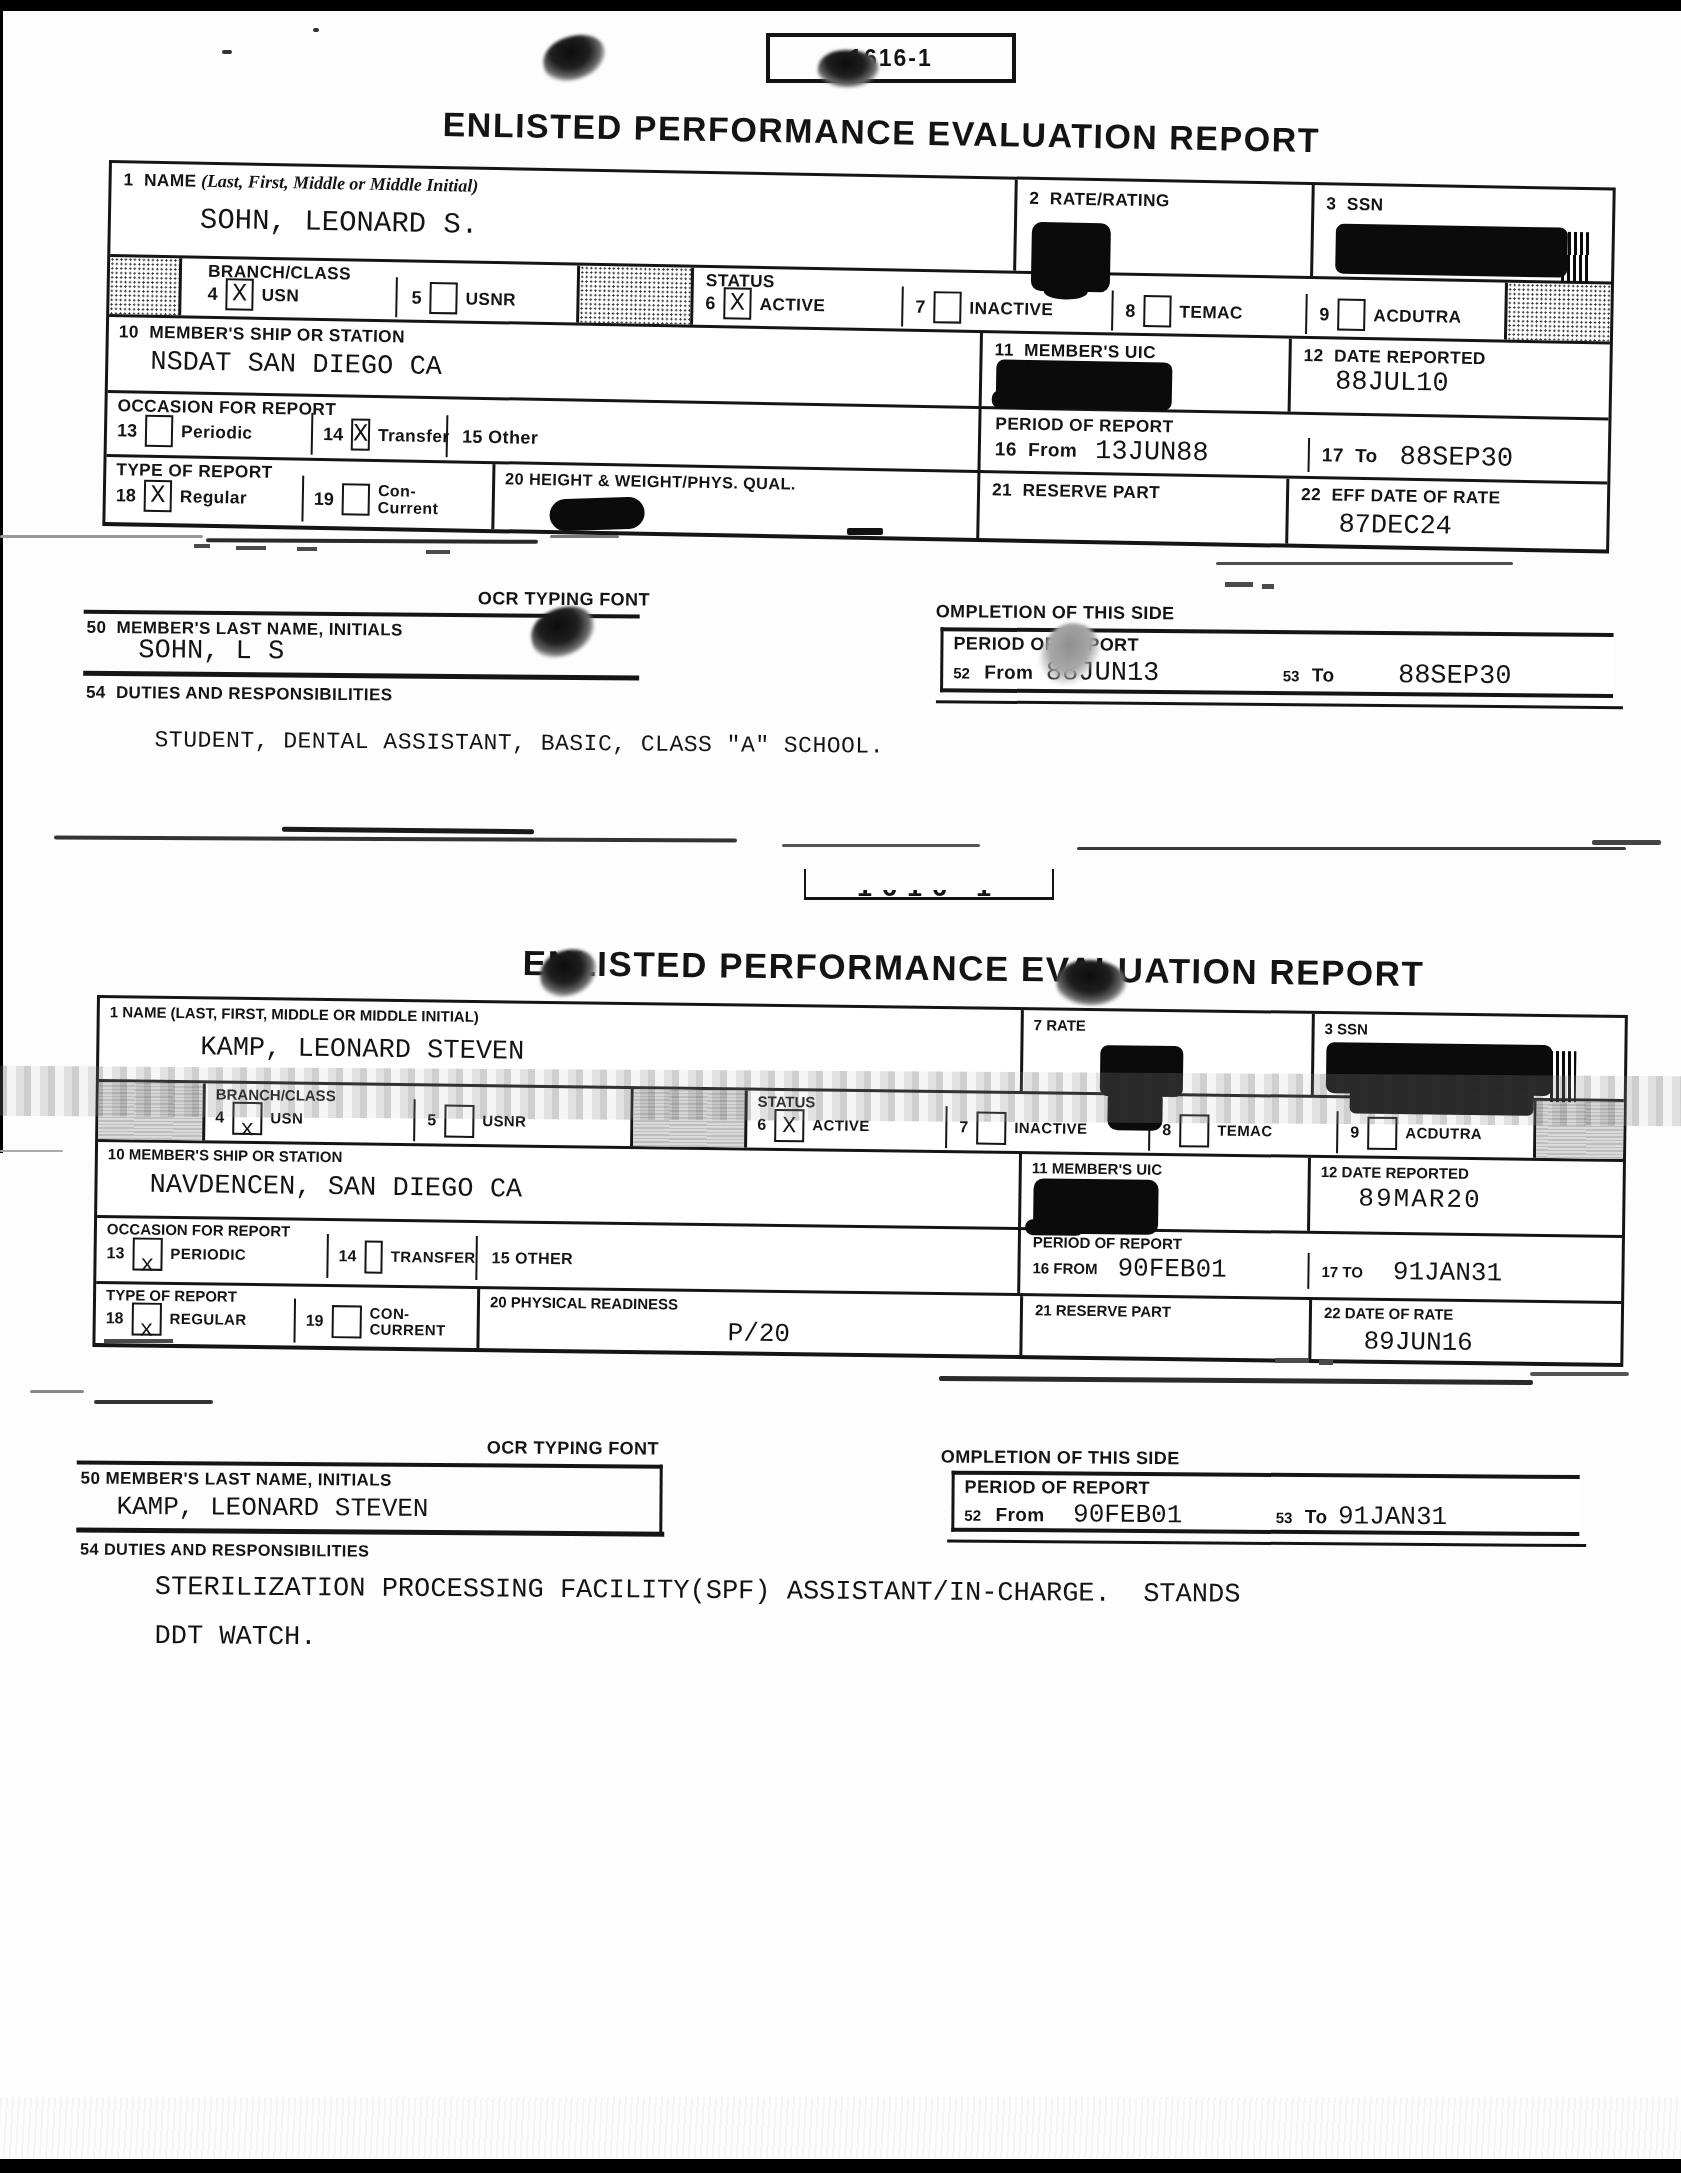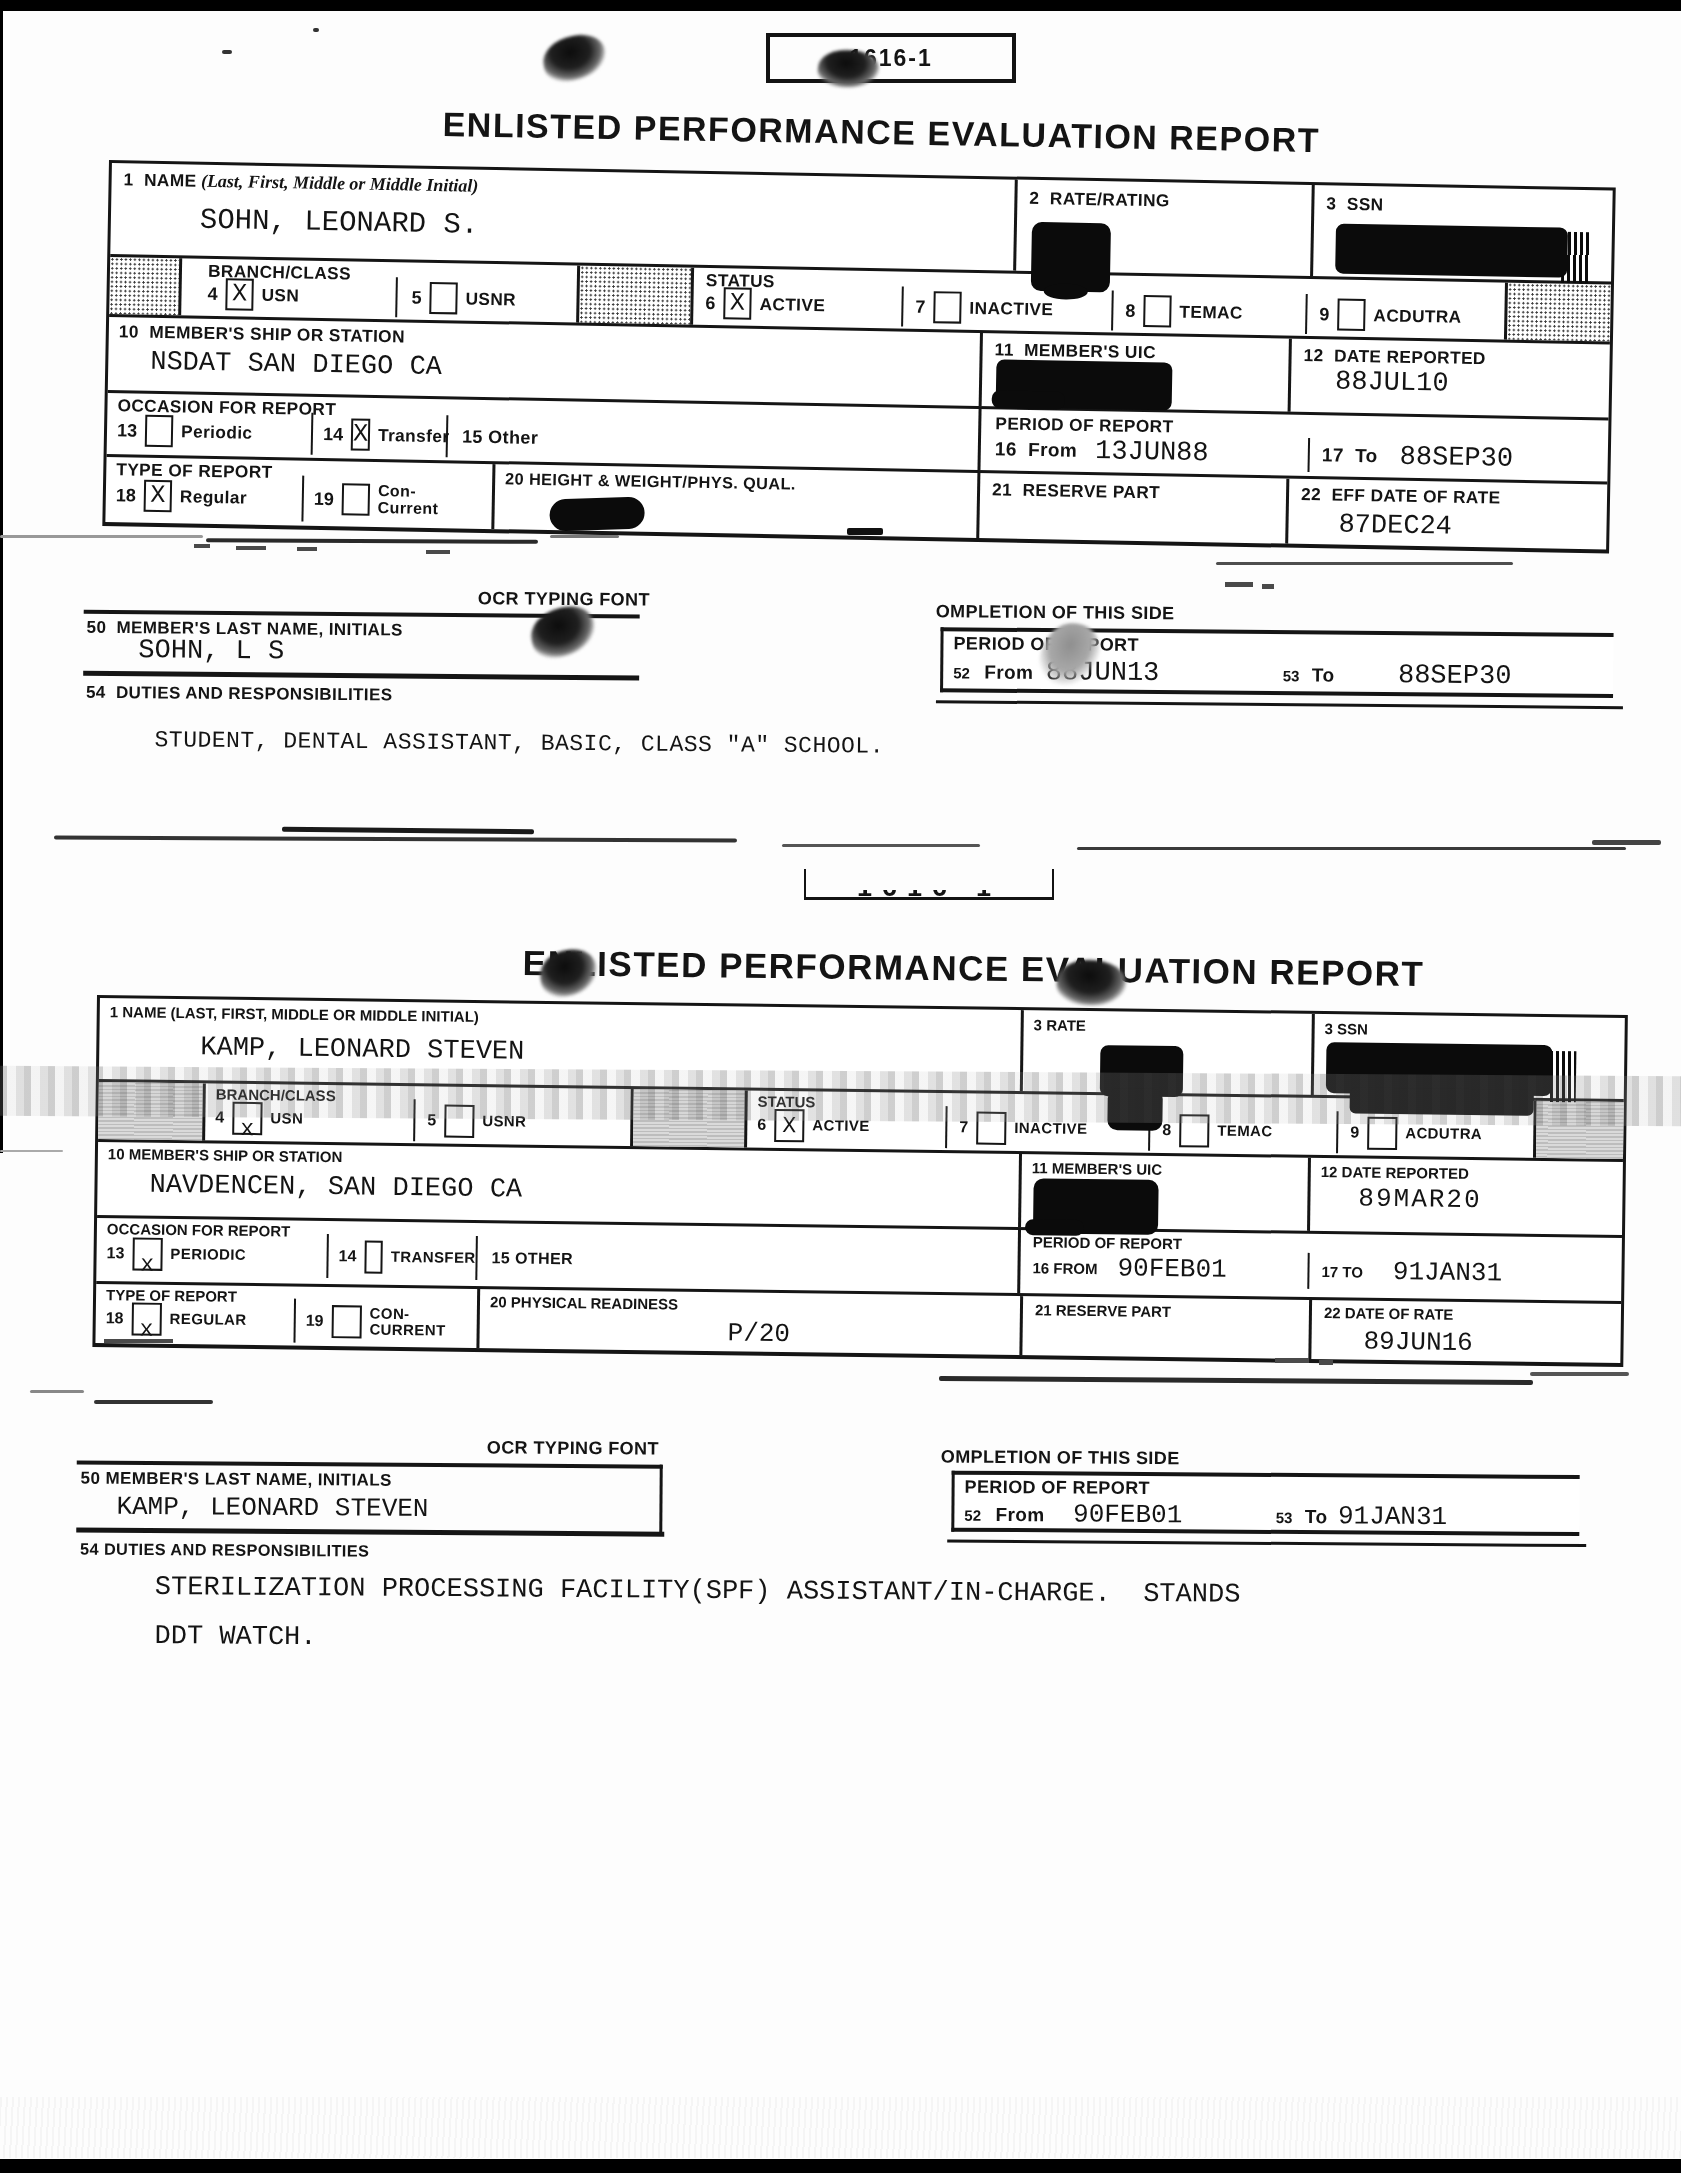--- a/index.html
+++ b/index.html
@@ -290,21 +290,21 @@
     <div class="curl" style="left:1057px;top:960px;width:69px;height:46px;transform:rotate(8deg);z-index:5;"></div>
 
     <div class="formbox" style="left:97px;top:995px;width:1525px;transform:rotate(.75deg);transform-origin:0 0;">
 
       <div class="row" style="height:81px;">
         <div class="cell" style="width:921px;padding:5px 8px 0 10px;">
           <span class="lbl">1 NAME (LAST, FIRST, MIDDLE OR MIDDLE INITIAL)</span>
           <span class="val" style="margin:10px 0 0 91px;font-size:27px;">KAMP, LEONARD STEVEN</span>
         </div>
         <div class="cell bl" style="width:291px;padding:6px 8px 0 10px;">
-          <span class="lbl">3 RATE</span>
+          <span class="lbl">7 RATE</span>
           <div class="redact" style="left:77px;top:34px;width:83px;height:51px;border-radius:8px;"></div>
           <div class="redact" style="left:85px;top:77px;width:55px;height:42px;border-radius:10px;"></div>
         </div>
         <div class="cell bl" style="flex:1;padding:6px 8px 0 10px;">
           <span class="lbl">3 SSN</span>
           <div class="redact" style="left:12px;top:28px;width:226px;height:51px;border-radius:8px;"></div>
           <div class="redact" style="left:36px;top:73px;width:184px;height:26px;border-radius:6px;"></div>
           <div class="tail" style="left:236px;top:34px;width:26px;height:51px;"></div>
         </div>
       </div>

